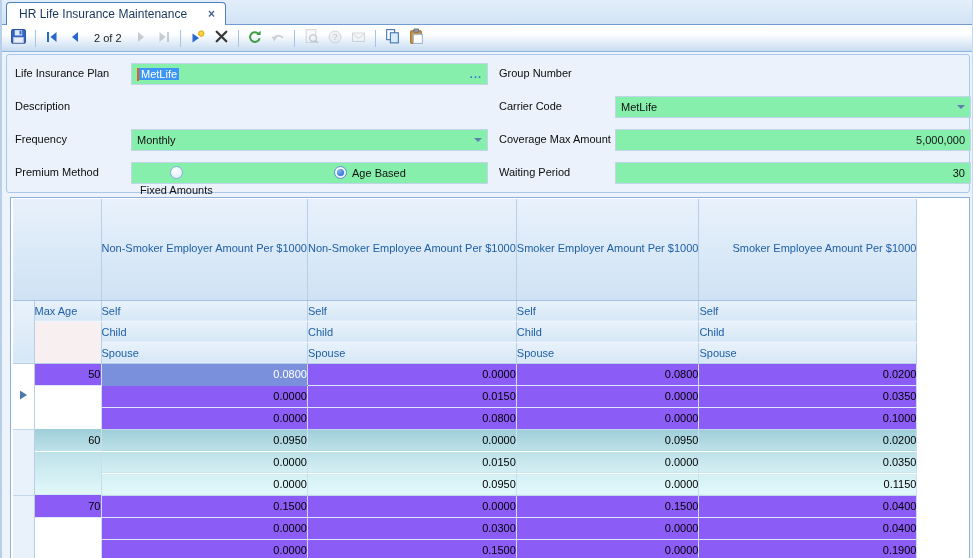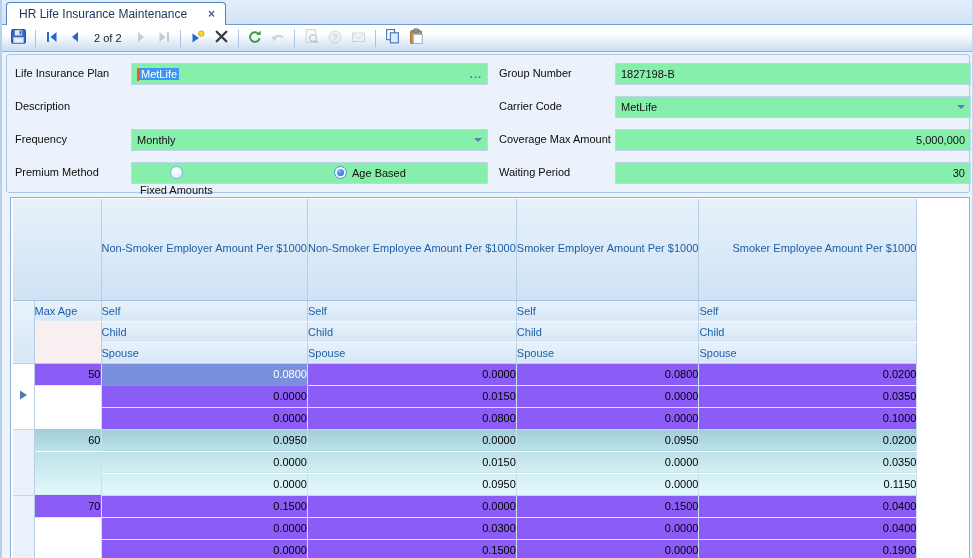--- a/index.html
+++ b/index.html
@@ -199,23 +199,20 @@
       <span class="radio"></span>
       <span>Fixed Amounts</span>
     </div>
     <div class="radioitem" style="left:202px;">
       <span class="radio sel"></span>
       <span>Age Based</span>
     </div>
   </div>
 
   <div class="flabel" style="left:492px;top:8px;">Group Number</div>
-  <div class="fbox" style="left:608px;top:8px;width:356px;">
-    <span>1827198-B</span>
-  </div>
 
   <div class="flabel" style="left:492px;top:41px;">Carrier Code</div>
   <div class="fbox" style="left:608px;top:41px;width:356px;">
     <span>MetLife</span>
     <span class="ddarrow"></span>
   </div>
 
   <div class="flabel" style="left:492px;top:74px;">Coverage Max Amount</div>
   <div class="fbox num" style="left:608px;top:74px;width:356px;">
     <span>5,000,000</span>

